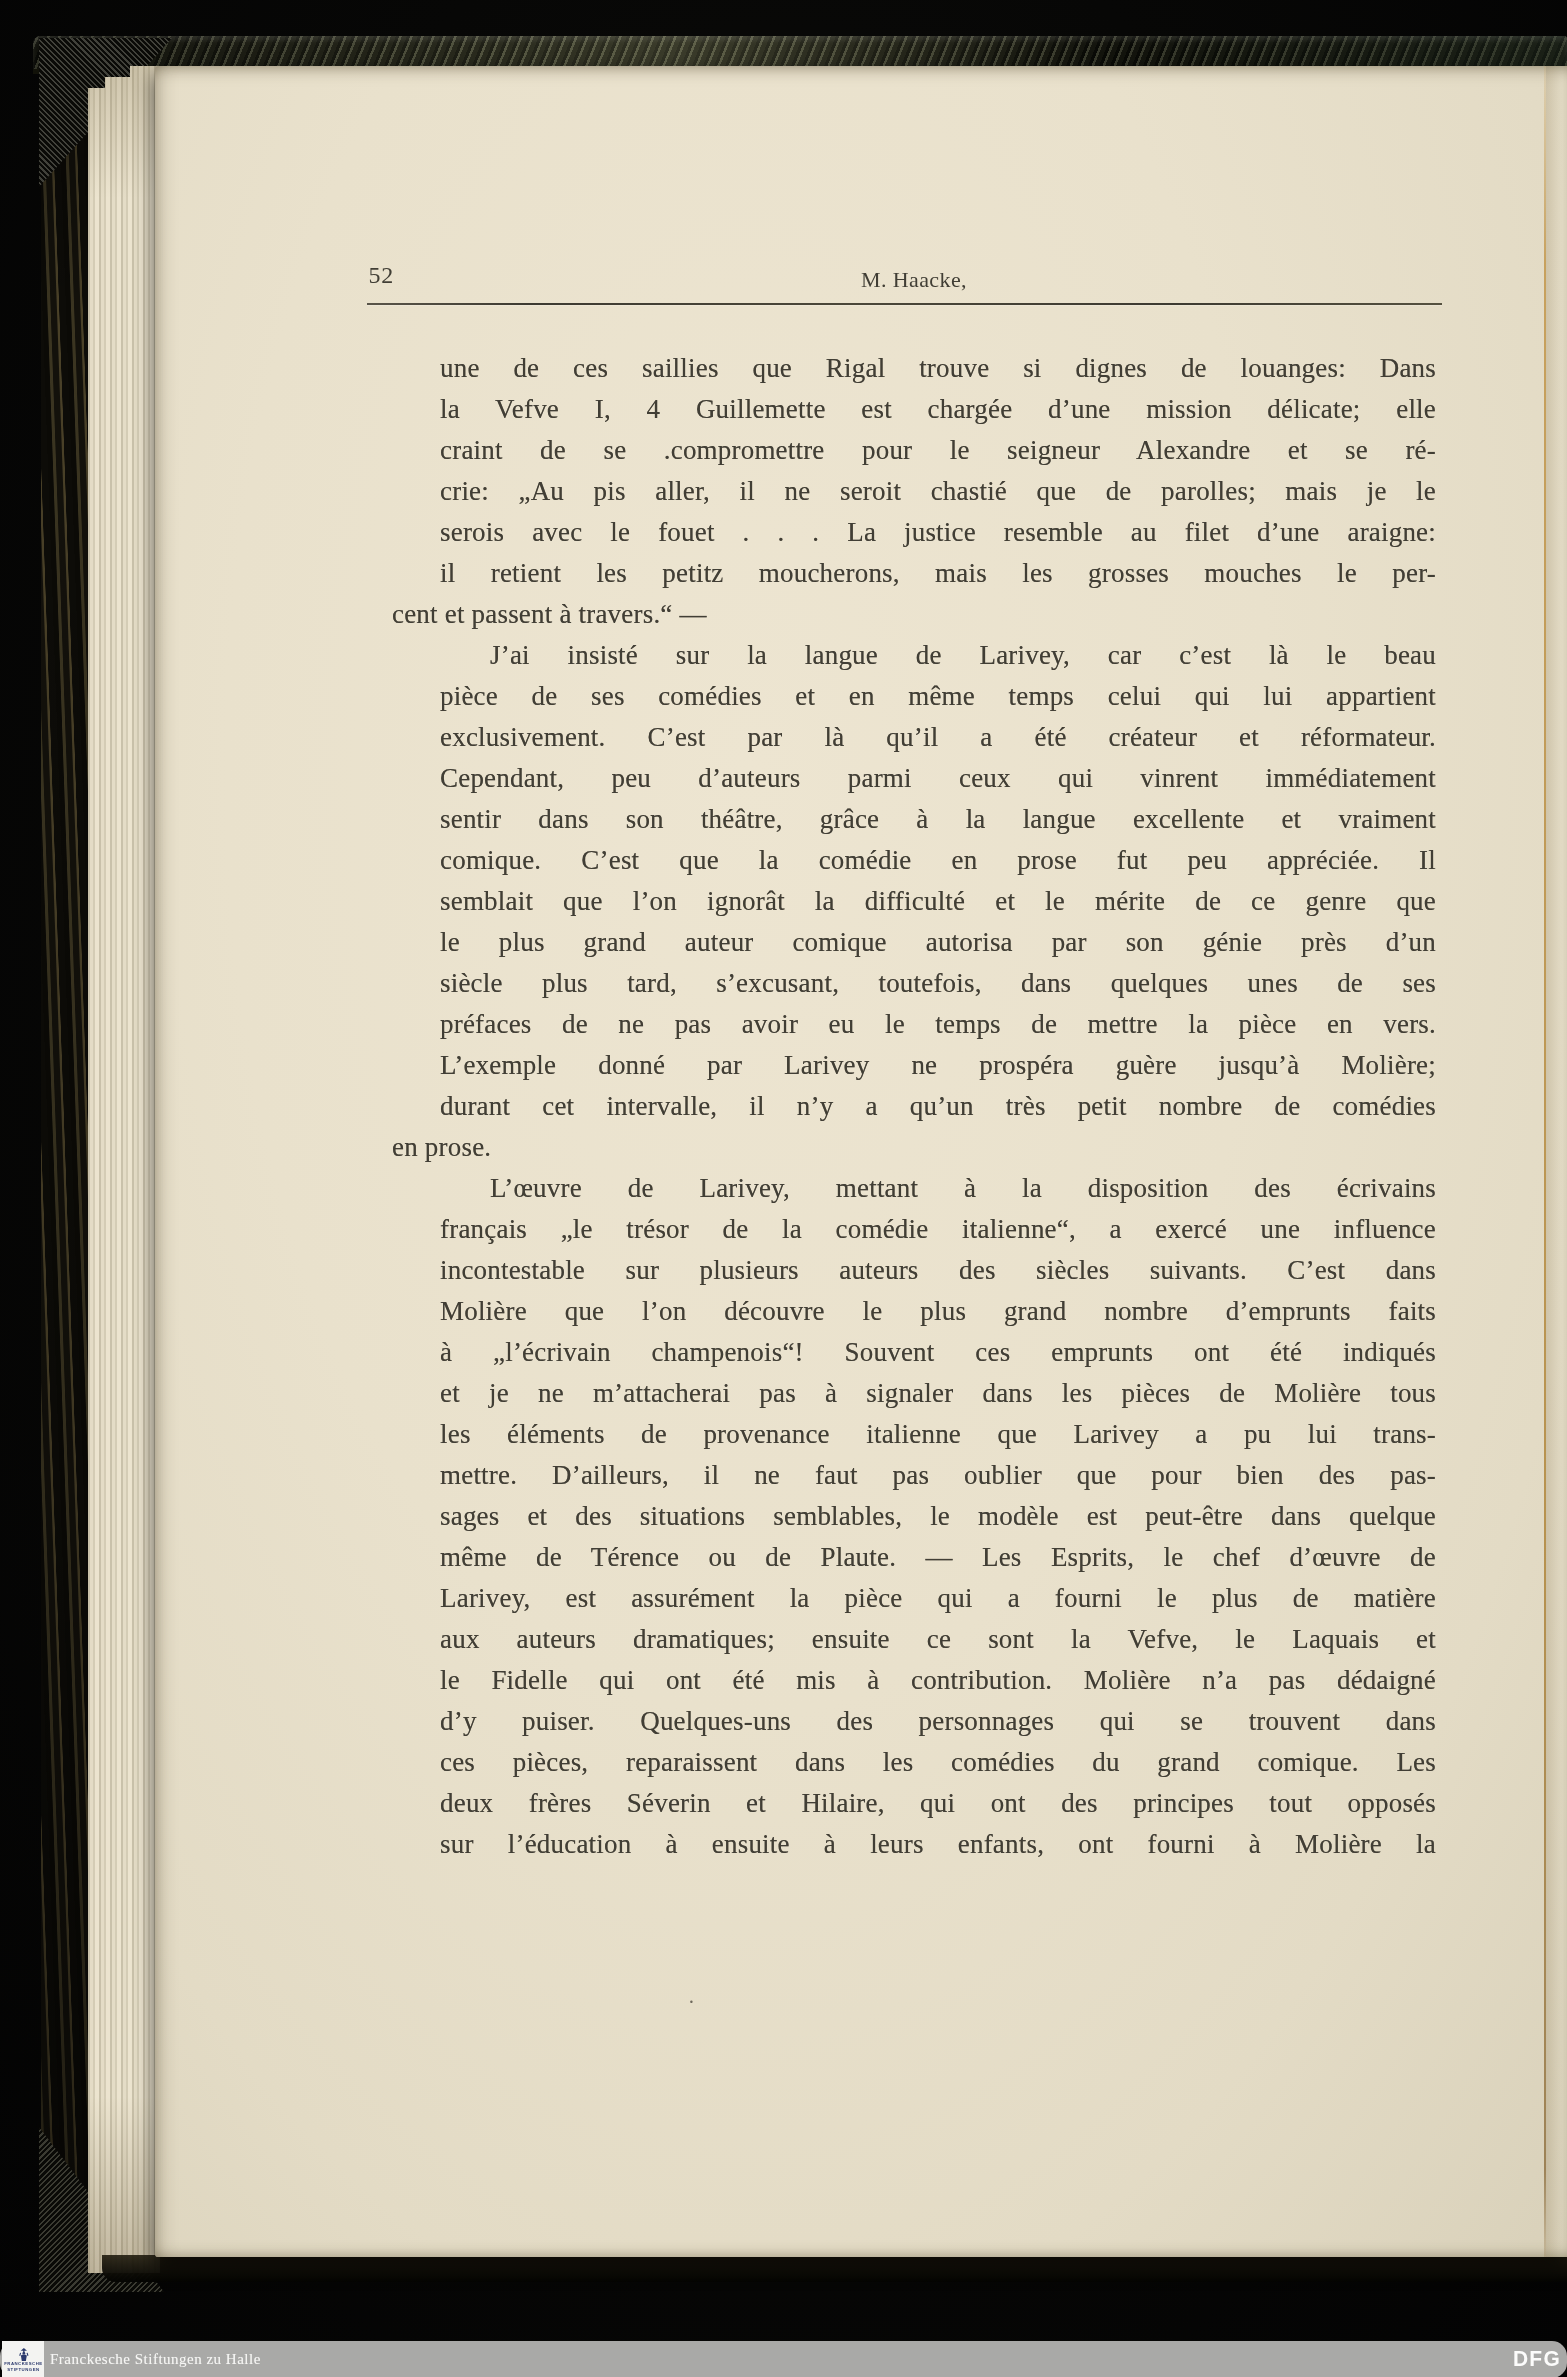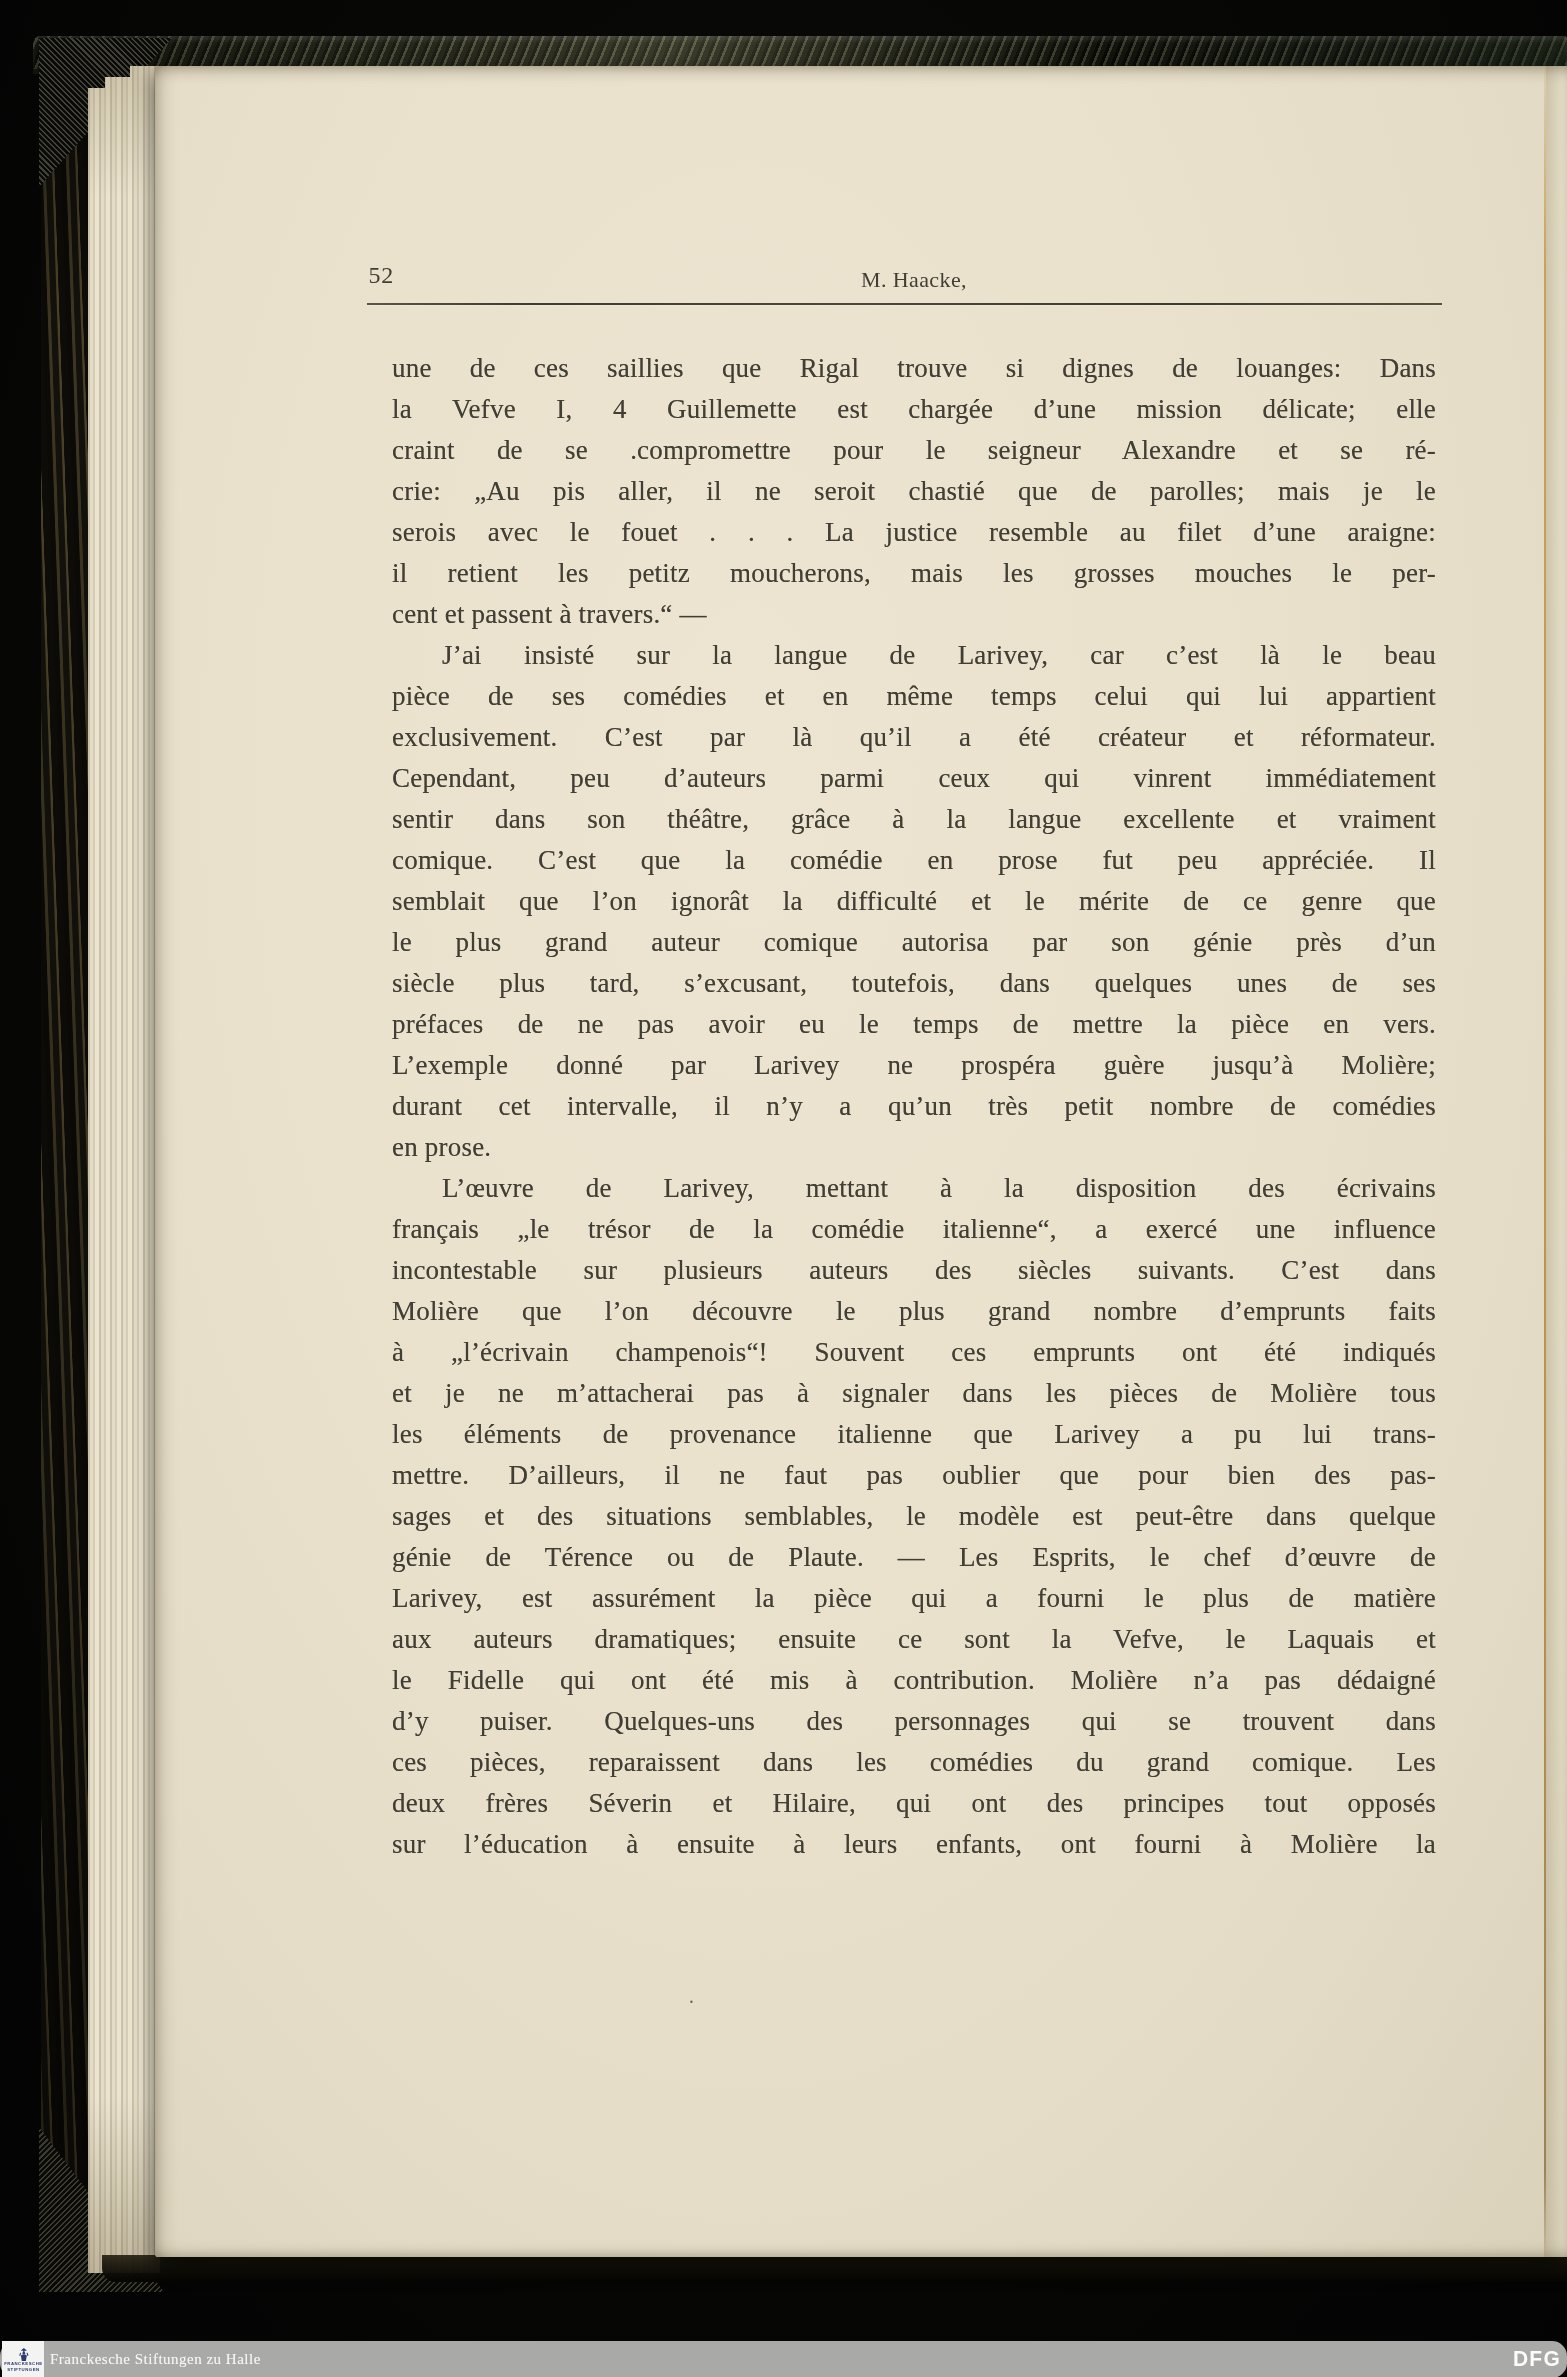--- a/index.html
+++ b/index.html
@@ -85,21 +85,21 @@
   }
 
   
   .text-block{
     position:absolute;left:237px;top:287px;width:1044px;
     font-size:27px;color:#413e35;
     text-shadow:0 0 0.5px rgba(62,57,45,.55);
     letter-spacing:0.2px;
   }
   .line{height:41px;white-space:normal;}
-  .line.jst{text-align:justify;text-align-last:justify;}
+  .line.jst{text-align:justify;text-align-last:justify;margin-left:48px;}
   .line.ind{padding-left:50px;}
   .stray-dot{
     position:absolute;left:533px;top:1934px;width:3.9px;height:4.7px;
     color:#6e695c;font-size:20.4px;line-height:4.7px;
   }
 
   
   .bottom-bar{
     position:absolute;left:0;top:2341px;width:1567px;height:37px;
     background:#a9a9a7;
@@ -167,21 +167,21 @@
         <div class="line">en prose.</div>
         <div class="line jst ind">L’œuvre de Larivey, mettant à la disposition des écrivains</div>
         <div class="line jst">français „le trésor de la comédie italienne“, a exercé une influence</div>
         <div class="line jst">incontestable sur plusieurs auteurs des siècles suivants.  C’est dans</div>
         <div class="line jst">Molière que l’on découvre le plus grand nombre d’emprunts faits</div>
         <div class="line jst">à „l’écrivain champenois“!  Souvent ces emprunts ont été indiqués</div>
         <div class="line jst">et je ne m’attacherai pas à signaler dans les pièces de Molière tous</div>
         <div class="line jst">les éléments de provenance italienne que Larivey a pu lui trans-</div>
         <div class="line jst">mettre.  D’ailleurs, il ne faut pas oublier que pour bien des pas-</div>
         <div class="line jst">sages et des situations semblables, le modèle est peut-être dans quelque</div>
-        <div class="line jst">génie de Térence ou de Plaute. — Les Esprits, le chef d’œuvre de</div>
+        <div class="line jst">même de Térence ou de Plaute. — Les Esprits, le chef d’œuvre de</div>
         <div class="line jst">Larivey, est assurément la pièce qui a fourni le plus de matière</div>
         <div class="line jst">aux auteurs dramatiques; ensuite ce sont la Vefve, le Laquais et</div>
         <div class="line jst">le Fidelle qui ont été mis à contribution.  Molière n’a pas dédaigné</div>
         <div class="line jst">d’y puiser.  Quelques-uns des personnages qui se trouvent dans</div>
         <div class="line jst">ces pièces, reparaissent dans les comédies du grand comique.  Les</div>
         <div class="line jst">deux frères Séverin et Hilaire, qui ont des principes tout opposés</div>
         <div class="line jst">sur l’éducation à ensuite à leurs enfants, ont fourni à Molière la</div>
       </div>
 
     <div class="stray-dot">·</div>

